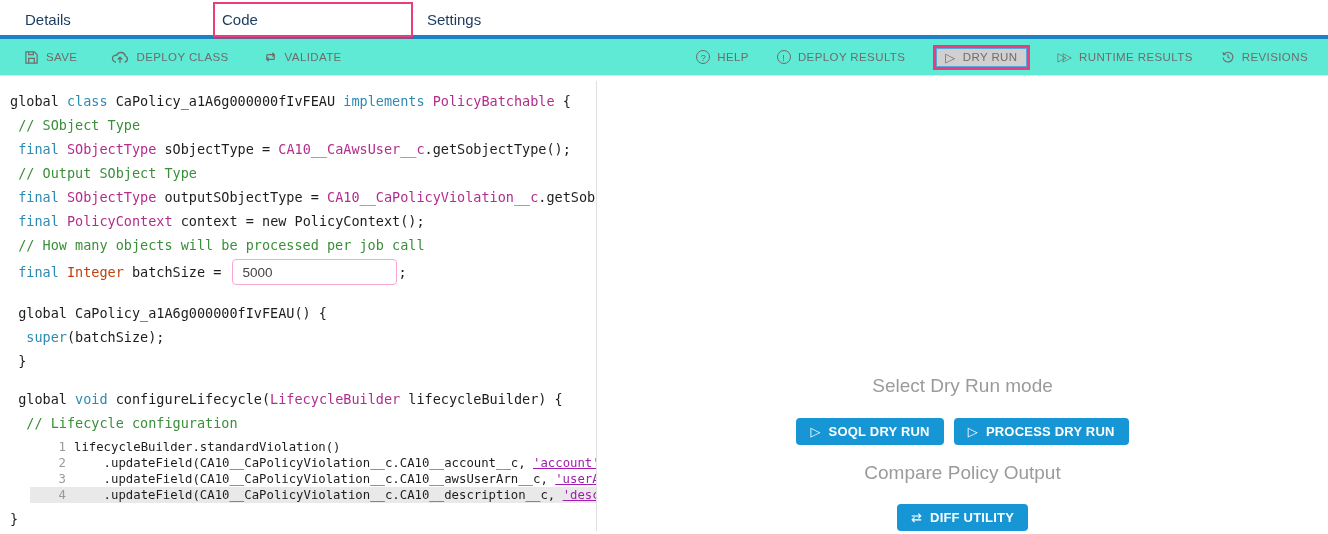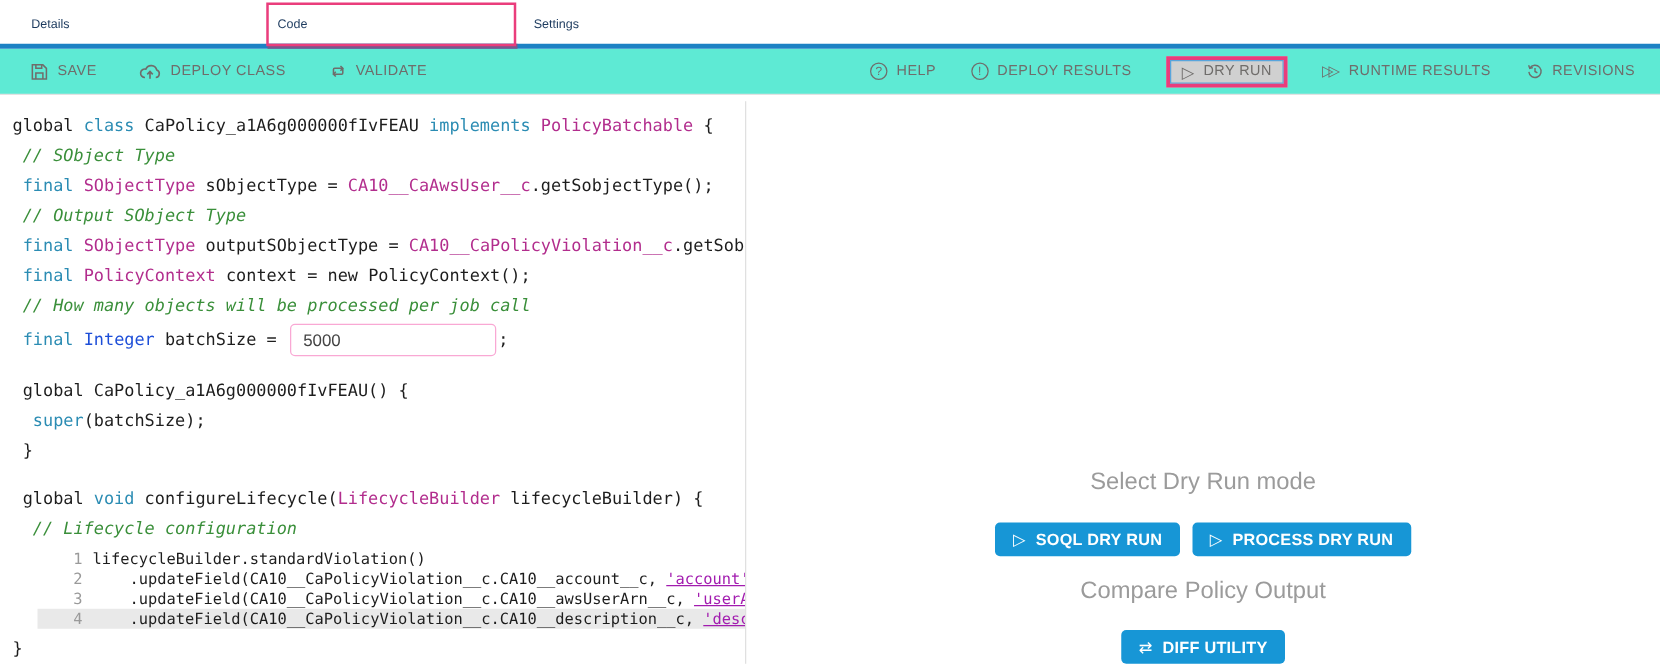--- a/index.html
+++ b/index.html
@@ -2,21 +2,21 @@
 <html><head>
 <meta charset="utf-8">
 <style>
   * { margin:0; padding:0; box-sizing:border-box; }
   html,body { width:1328px; height:534px; background:#fff; overflow:hidden;
     font-family:"Liberation Sans", sans-serif; }
 
   
   .tabbar { position:relative; height:39px; background:#fff; }
   .tab { position:absolute; top:0; height:39px; line-height:39px;
-    font-size:10px; color:#1c3a5e; }
+    font-size:15px; color:#1c3a5e; }
   .tab-details { left:25px; }
   .tab-code { left:222px; }
   .tab-settings { left:427px; }
   .blue-bar { position:absolute; left:0; bottom:0; width:100%; height:4px; background:#1c82c4; }
   .active-underline { position:absolute; left:214px; bottom:0; width:200px; height:4px; background:#75598c; }
   .code-tab-box { position:absolute; left:213px; top:2px; width:200px; height:35px;
     border:2px solid #ea3d7c; }
 
   
   .toolbar { height:37px; background:#5eead4; border-bottom:1px solid #e2e2e2;
@@ -37,22 +37,22 @@
   
   .main { display:flex; height:455px;align-items:flex-end; }
   .code-pane { width:597px; border-right:1px solid #e0e0e0; padding:8px 0 0 10px;
     overflow:hidden; font-family:"DejaVu Sans Mono", monospace; font-size:13.5px;
     white-space:pre; }
   .cl { height:24px; line-height:24px; }
   .cl.input-row { height:30px; display:flex; align-items:center; }
   .tk-p { color:#1d1d1d; }
   .tk-k { color:#2b8cb3; }
   .tk-t { color:#b22d8d; }
-  .tk-c { color:#3a8f3a; font-style:italic; }
-  .tk-o { color:#1d4ed8; }
+  .tk-c { color:#3a8f3a; }
+  .tk-o { color:#c2410c; }
   .tk-s { color:#a21caf;text-decoration:underline; }
   .blank { height:14px; }
   .batch-input { width:165px; height:26px; border:1px solid #f9a8d4; border-radius:4px;
     font-family:"Liberation Sans", sans-serif; font-size:13.5px; color:#444;
     padding:0 10px; margin:0 2px; outline:none; }
   .embedded { margin:4px 0 0 20px; font-size:12.3px; line-height:16px; }
   .erow { display:flex; height:16px; }
   .erow.hl { background:#e9e9e9; }
   .enum { width:44px; text-align:right; padding-right:8px; color:#9a9a9a; flex:none; }
   .ecode { color:#333; white-space:pre; }

